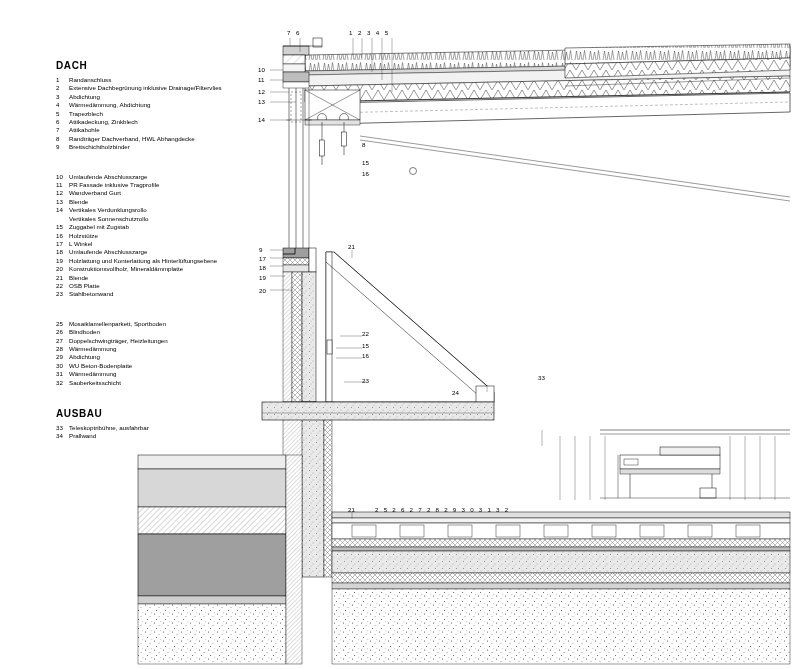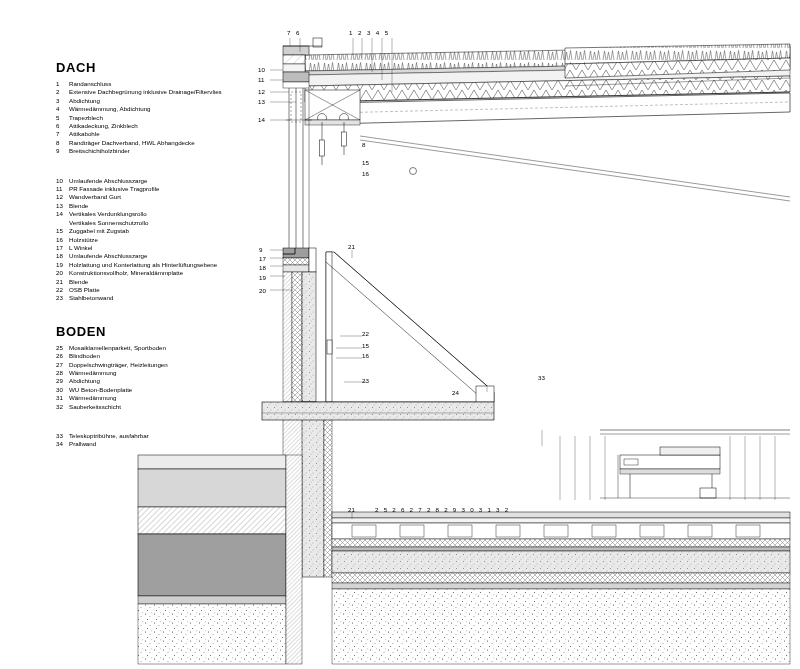--- a/index.html
+++ b/index.html
@@ -1,21 +1,21 @@
 <!DOCTYPE html>
 <html><head>
 <meta charset="utf-8">
 <style>
   html,body{margin:0;padding:0;background:#ffffff;}
   body{width:800px;height:669px;overflow:hidden;font-family:"Liberation Sans",sans-serif;color:#000;}
   #sheet{position:relative;width:800px;height:669px;background:#fff;}
 
   
   #legend{position:absolute;left:56px;top:60px;width:250px;}
-  .leg-head{font-size:13px;font-weight:bold;letter-spacing:.6px;margin:0 0 5px 0;}
+  .leg-head{font-size:10px;font-weight:bold;letter-spacing:.6px;margin:0 0 5px 0;}
   .leg-list{margin:0 0 12px 0;padding:0;list-style:none;}
   .leg-list li{font-size:6.2px;line-height:8.4px;white-space:nowrap;}
   .leg-list li .num{display:inline-block;width:13px;}
   .leg-list li.sub .num{width:13px;}
   .leg-gap{height:9px;}
 
   
   #draw{position:absolute;left:0;top:0;width:800px;height:669px;}
 
   
@@ -59,34 +59,34 @@
       <li><span class="num">18</span><span>Umlaufende Abschlusszarge</span></li>
       <li><span class="num">19</span><span>Holzlattung und Konterlattung als Hinterlüftungsebene</span></li>
       <li><span class="num">20</span><span>Konstruktionsvollholz, Mineraldämmplatte</span></li>
       <li><span class="num">21</span><span>Blende</span></li>
       <li><span class="num">22</span><span>OSB Platte</span></li>
       <li><span class="num">23</span><span>Stahlbetonwand</span></li>
     </ul>
 
     <div class="leg-gap"></div>
 
-    <div class="leg-head">BODEN</div>
     <ul class="leg-list">
       <li><span class="num">25</span><span>Mosaiklamellenparkett, Sportboden</span></li>
       <li><span class="num">26</span><span>Blindboden</span></li>
       <li><span class="num">27</span><span>Doppelschwingträger, Heizleitungen</span></li>
       <li><span class="num">28</span><span>Wärmedämmung</span></li>
       <li><span class="num">29</span><span>Abdichtung</span></li>
       <li><span class="num">30</span><span>WU Beton-Bodenplatte</span></li>
       <li><span class="num">31</span><span>Wärmedämmung</span></li>
       <li><span class="num">32</span><span>Sauberkeitsschicht</span></li>
     </ul>
 
     <div class="leg-gap"></div>
 
+    <div class="leg-head">AUSBAU</div>
     <ul class="leg-list">
       <li><span class="num">33</span><span>Teleskoptribühne, ausfahrbar</span></li>
       <li><span class="num">34</span><span>Prallwand</span></li>
     </ul>
   </div>
 
   <svg id="draw" viewBox="0 0 800 669">
     <defs>
 
       <pattern id="gravel" width="9" height="9" patternUnits="userSpaceOnUse">

